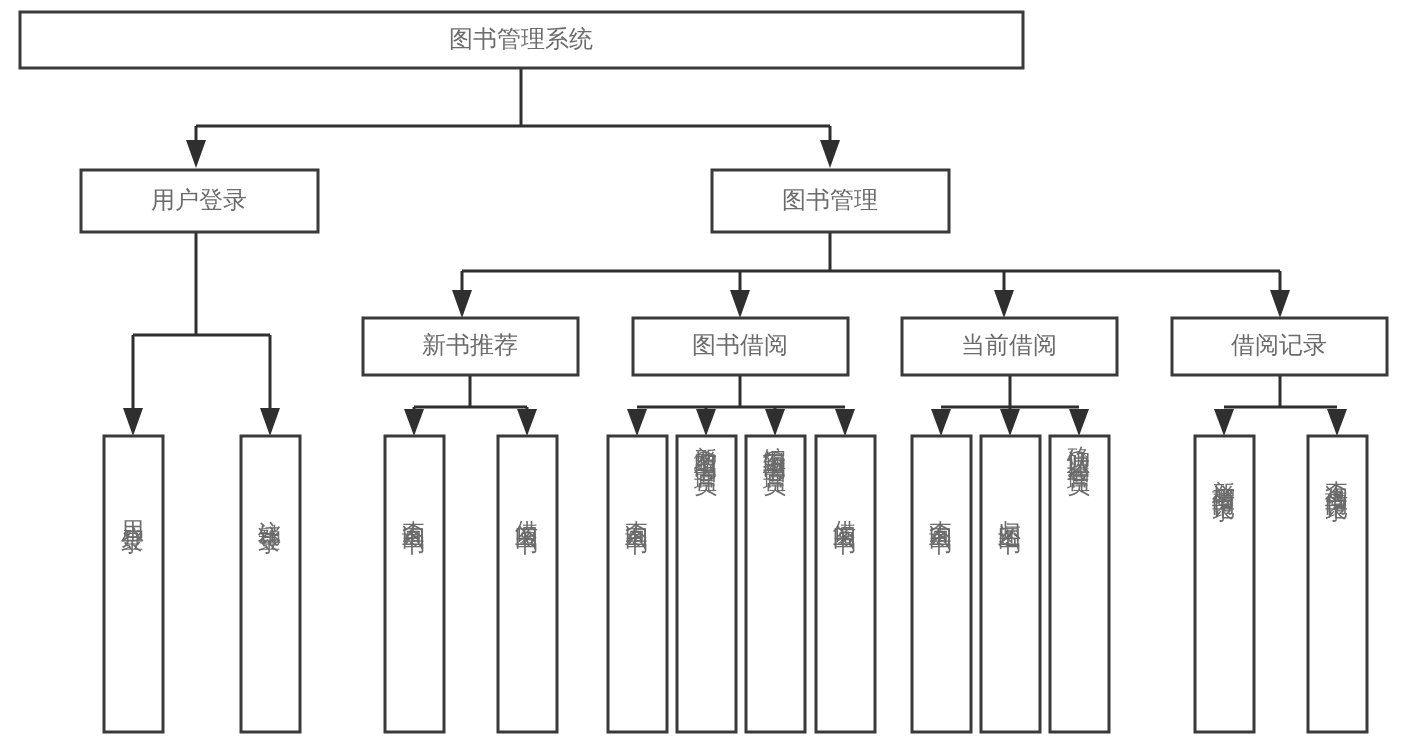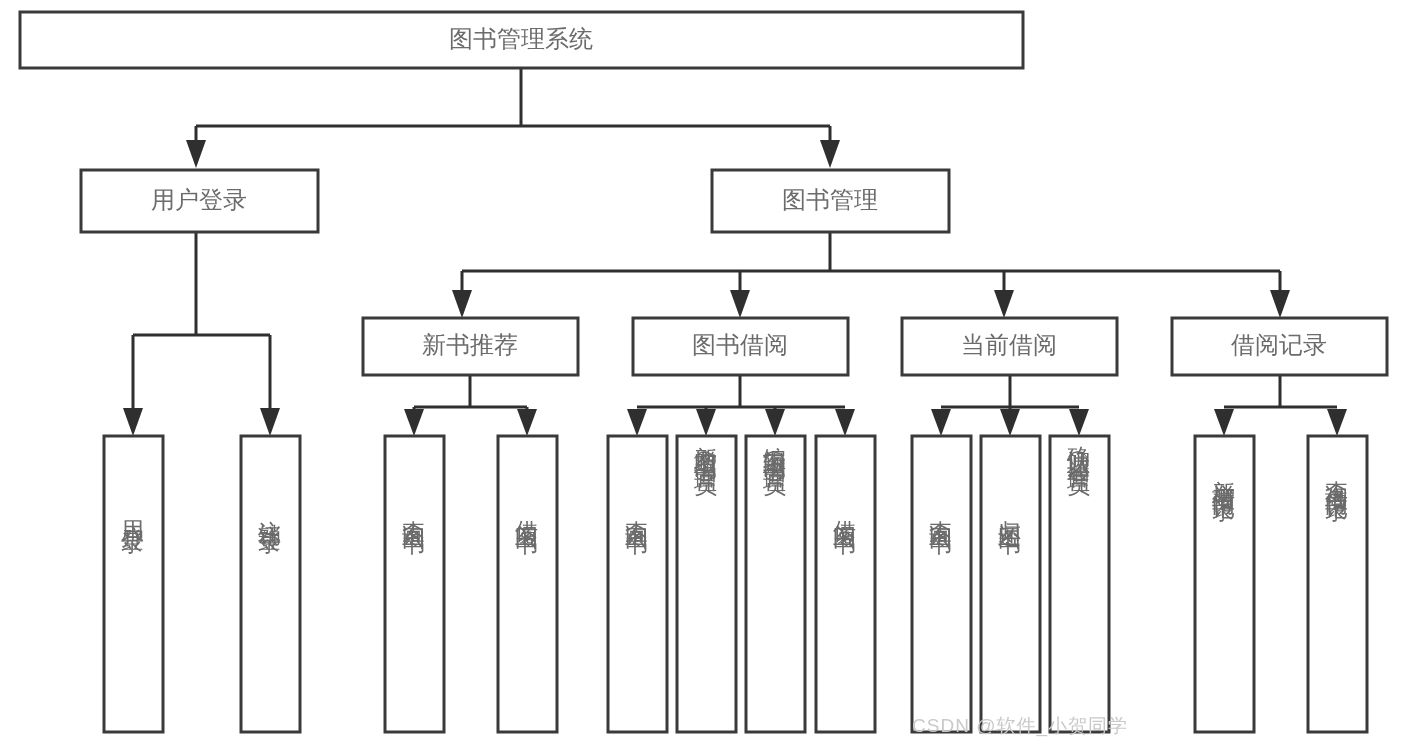--- a/index.html
+++ b/index.html
@@ -213,15 +213,14 @@
       <rect class="node-box" x="1195" y="436" width="59" height="296"></rect>
       <text class="node-label-v" x="1224" y="474">新增借阅记录</text>
     </g>
     <g>
       <rect class="node-box" x="1308" y="436" width="59" height="296"></rect>
       <text class="node-label-v" x="1337" y="474">查询借阅记录</text>
     </g>
 
   </svg>
 
-  <div class="watermark">CSDN @软件_小贺同学</div>
 
 </div>
 
 </body></html>

